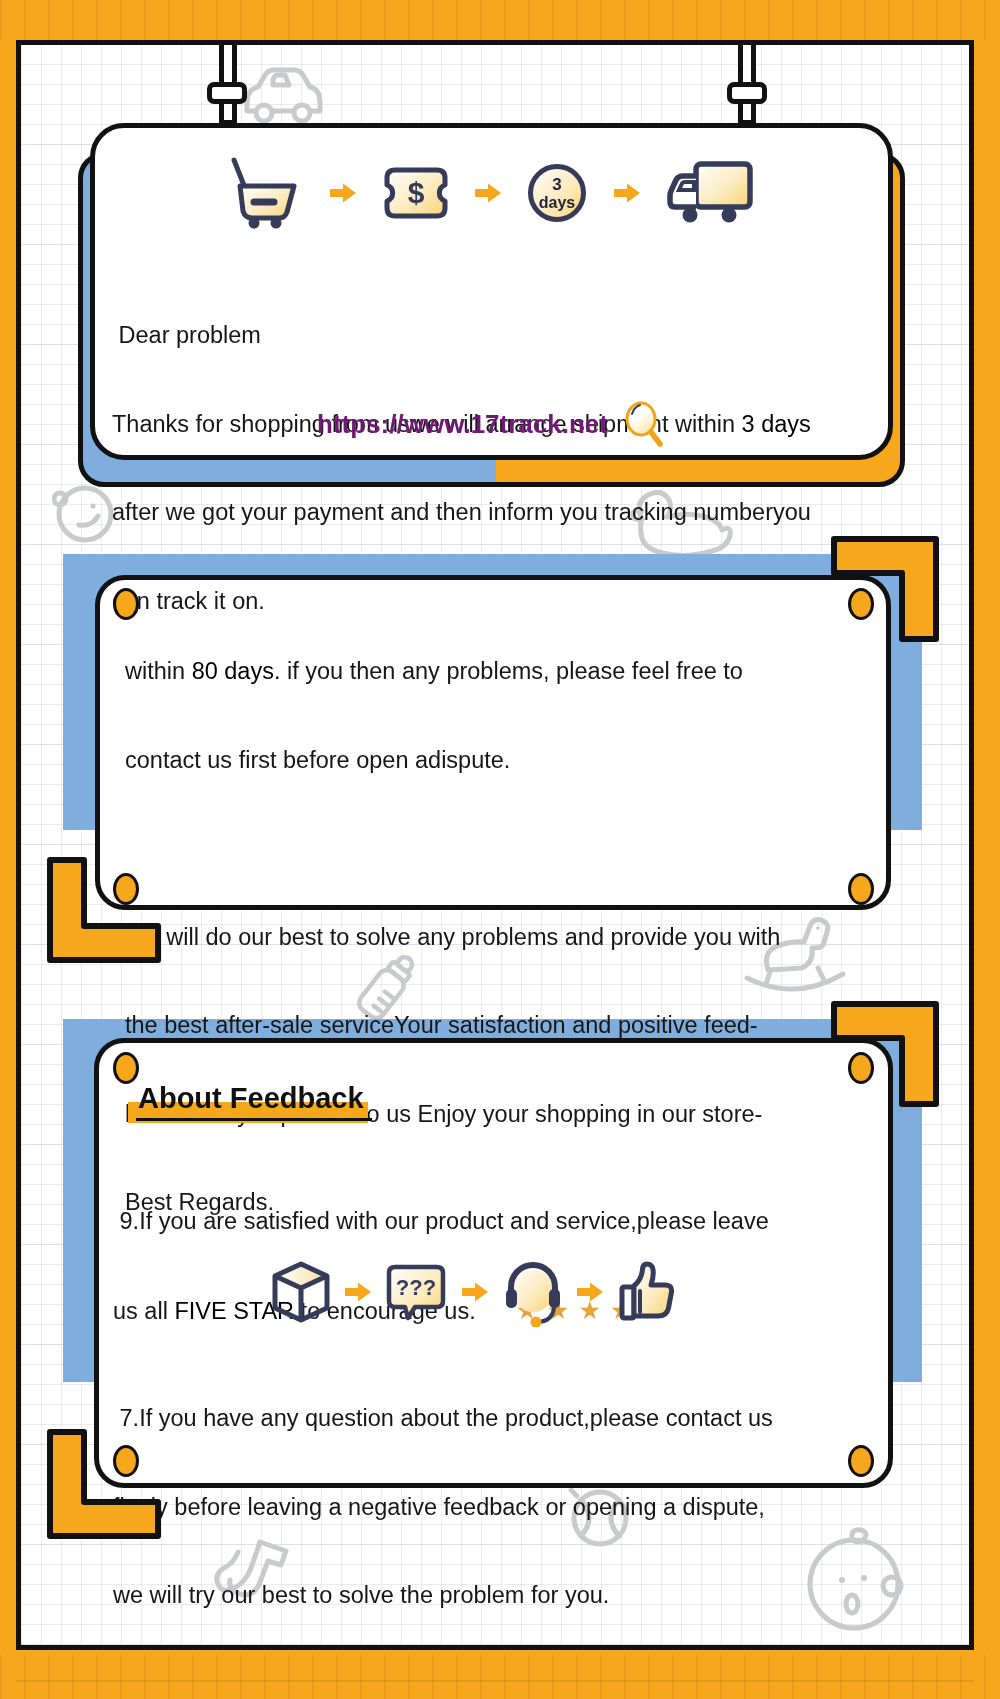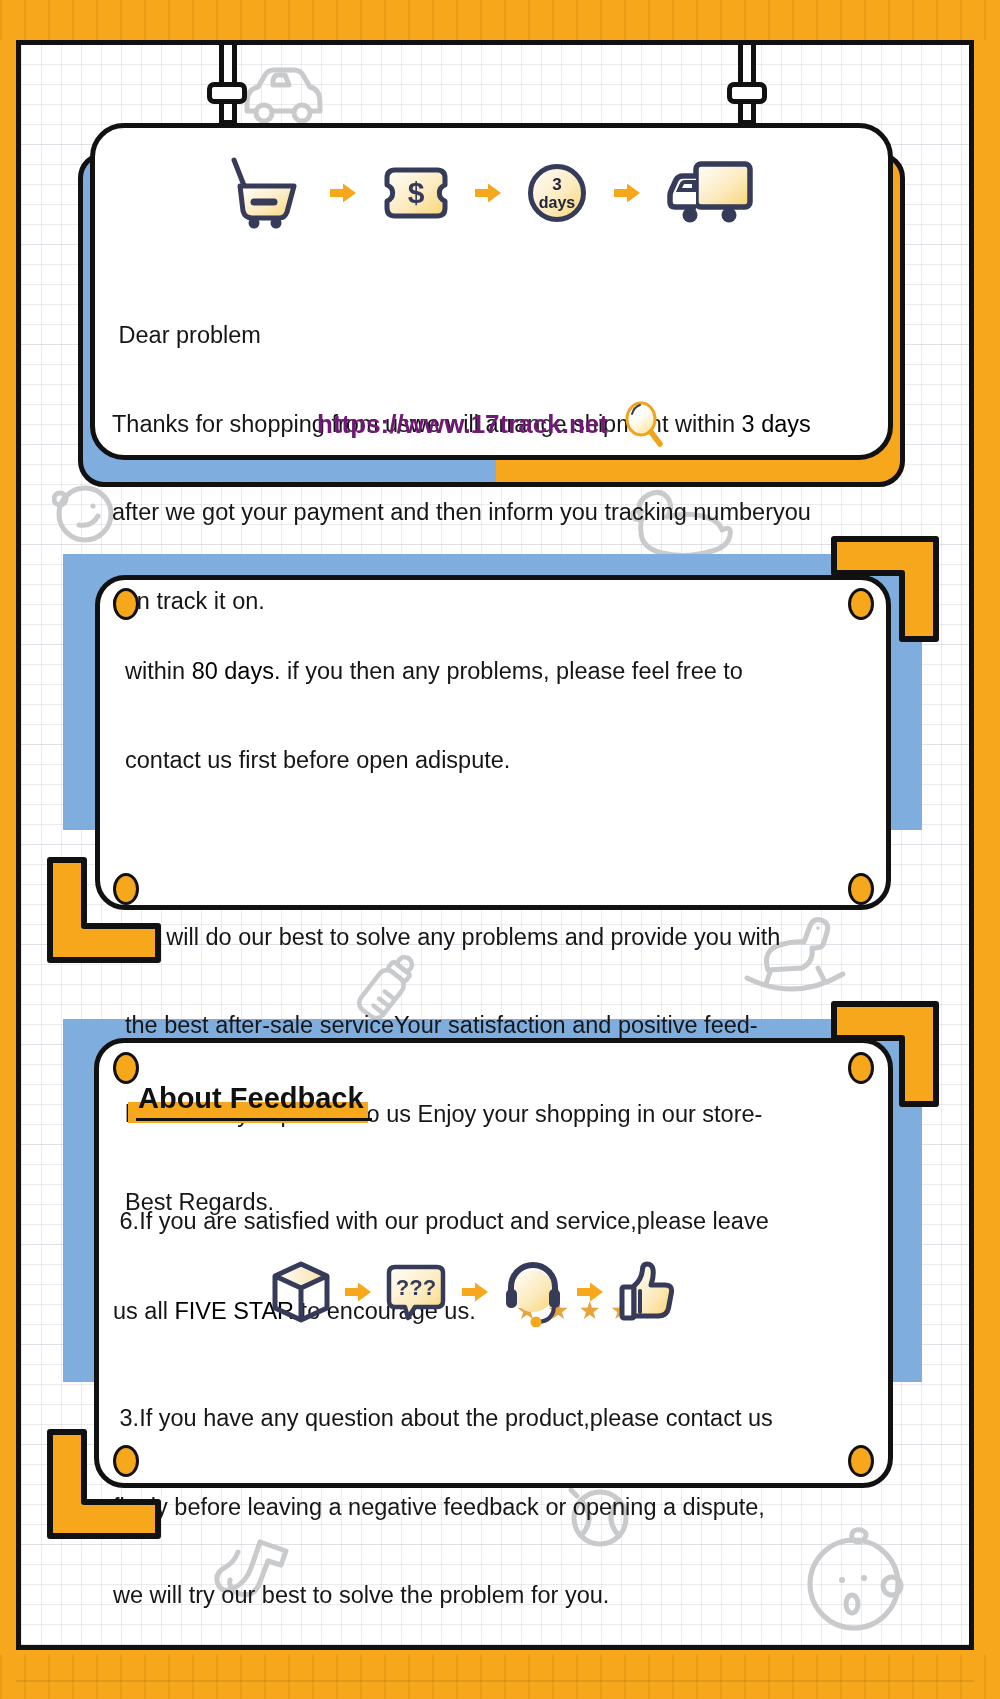--- a/index.html
+++ b/index.html
@@ -241,21 +241,21 @@
     <path d="M4,4 H106 V104 H72 V38 H4 Z" fill="#F6A71B" stroke="#111" stroke-width="6" stroke-linejoin="round"></path>
   </svg>
   <svg class="bracket" style="left:46px;top:1428px;" width="116" height="112" viewBox="0 0 116 112">
     <path d="M4,4 V108 H112 V74 H38 V4 Z" fill="#F6A71B" stroke="#111" stroke-width="6" stroke-linejoin="round"></path>
   </svg>
 
   <div class="fb-hl" style="left:128px;top:1102px;width:240px;height:21px;"></div>
   <div class="fb-title" style="left:136px;top:1082px;">About Feedback</div>
 
   <div class="para" style="left:113px;top:1148px;">
-    <div><span> 6.If you are satisfied with our product and service,please leave</span></div>
+    <div><span> 9.If you are satisfied with our product and service,please leave</span></div>
     <div><span>us all </span><span class="accent">FIVE STAR</span><span> to encourage us.</span><span class="stars">★★★★★</span></div>
   </div>
 
   <div class="flow-row" style="left:272px;top:1256px;width:404px;height:72px;">
     <svg width="58" height="62" viewBox="0 0 58 62">
       <defs>
           <linearGradient id="gbox" x1="0" y1="0" x2="1" y2="0">
         <stop offset="0" stop-color="#FFFFFF"></stop>
             <stop offset="1" stop-color="#F8DFA4"></stop>
           </linearGradient>
@@ -306,17 +306,17 @@
             <stop offset="1" stop-color="#F7D373"></stop>
           </linearGradient>
         </defs>
       <rect x="4" y="26" width="12" height="31" rx="2" fill="#fff" stroke="#353B59" stroke-width="5"></rect>
       <path d="M16,55 H40 Q49,55 50.5,47 L53.5,31 Q54.5,24 47,24 H33 Q36,15 35,8.5 Q34,3 29,3 Q25,3 24.5,8 Q24,18 16,25 Z" fill="url(#gthm)" stroke="#353B59" stroke-width="5" stroke-linejoin="round"></path>
       <line x1="22" y1="30" x2="22" y2="51" stroke="#353B59" stroke-width="4" stroke-linecap="round"></line>
     </svg>
   </div>
 
   <div class="para" style="left:113px;top:1345px;">
-    <div><span> 3.If you have any question about the product,please contact us</span></div>
+    <div><span> 7.If you have any question about the product,please contact us</span></div>
     <div><span>firstly before leaving a negative feedback or opening a dispute,</span></div>
     <div><span>we will try our best to solve the problem for you.</span></div>
   </div>
 </div>
 
 </body></html>

